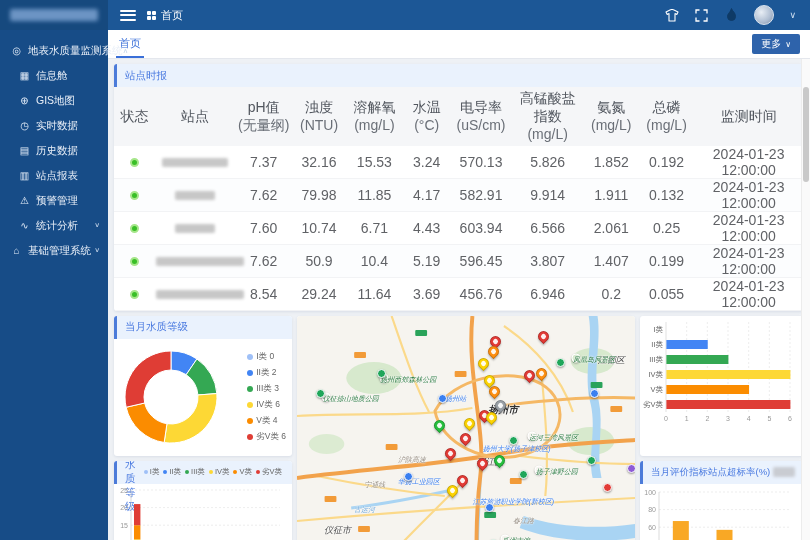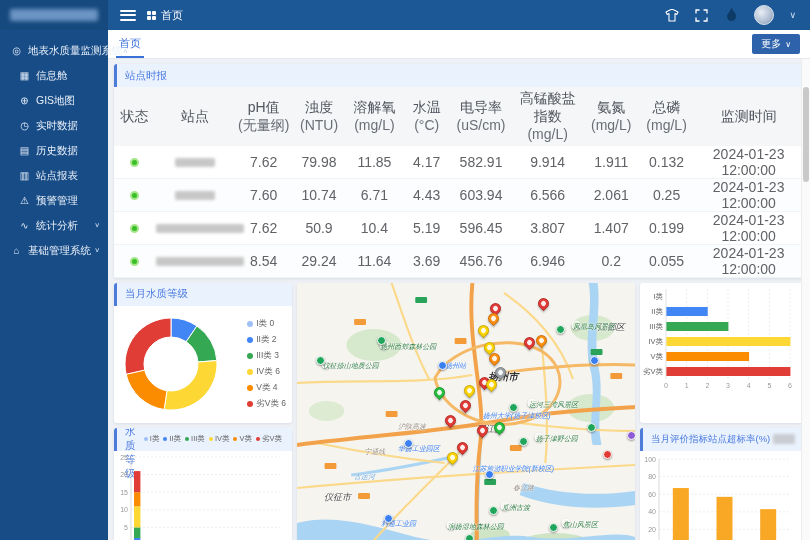--- a/index.html
+++ b/index.html
@@ -245,20 +245,33 @@
               <th>
                 <div class="t">总磷</div>
                 <div class="u">(mg/L)</div>
               </th>
               <th>
                 <div class="t">监测时间</div>
               </th>
             </tr>
           </thead>
         <tbody id="report-body">
+            <tr>
+              <td><span class="status-dot"></span></td>
+              <td><span class="name-blur" style="width: 66px;"></span></td>
+              <td>7.37</td>
+              <td>32.16</td>
+              <td>15.53</td>
+              <td>3.24</td>
+              <td>570.13</td>
+              <td>5.826</td>
+              <td>1.852</td>
+              <td>0.192</td>
+              <td>2024-01-23 12:00:00</td>
+            </tr>
             <tr>
               <td><span class="status-dot"></span></td>
               <td><span class="name-blur" style="width: 40px;"></span></td>
               <td>7.62</td>
               <td>79.98</td>
               <td>11.85</td>
               <td>4.17</td>
               <td>582.91</td>
               <td>9.914</td>
               <td>1.911</td>

